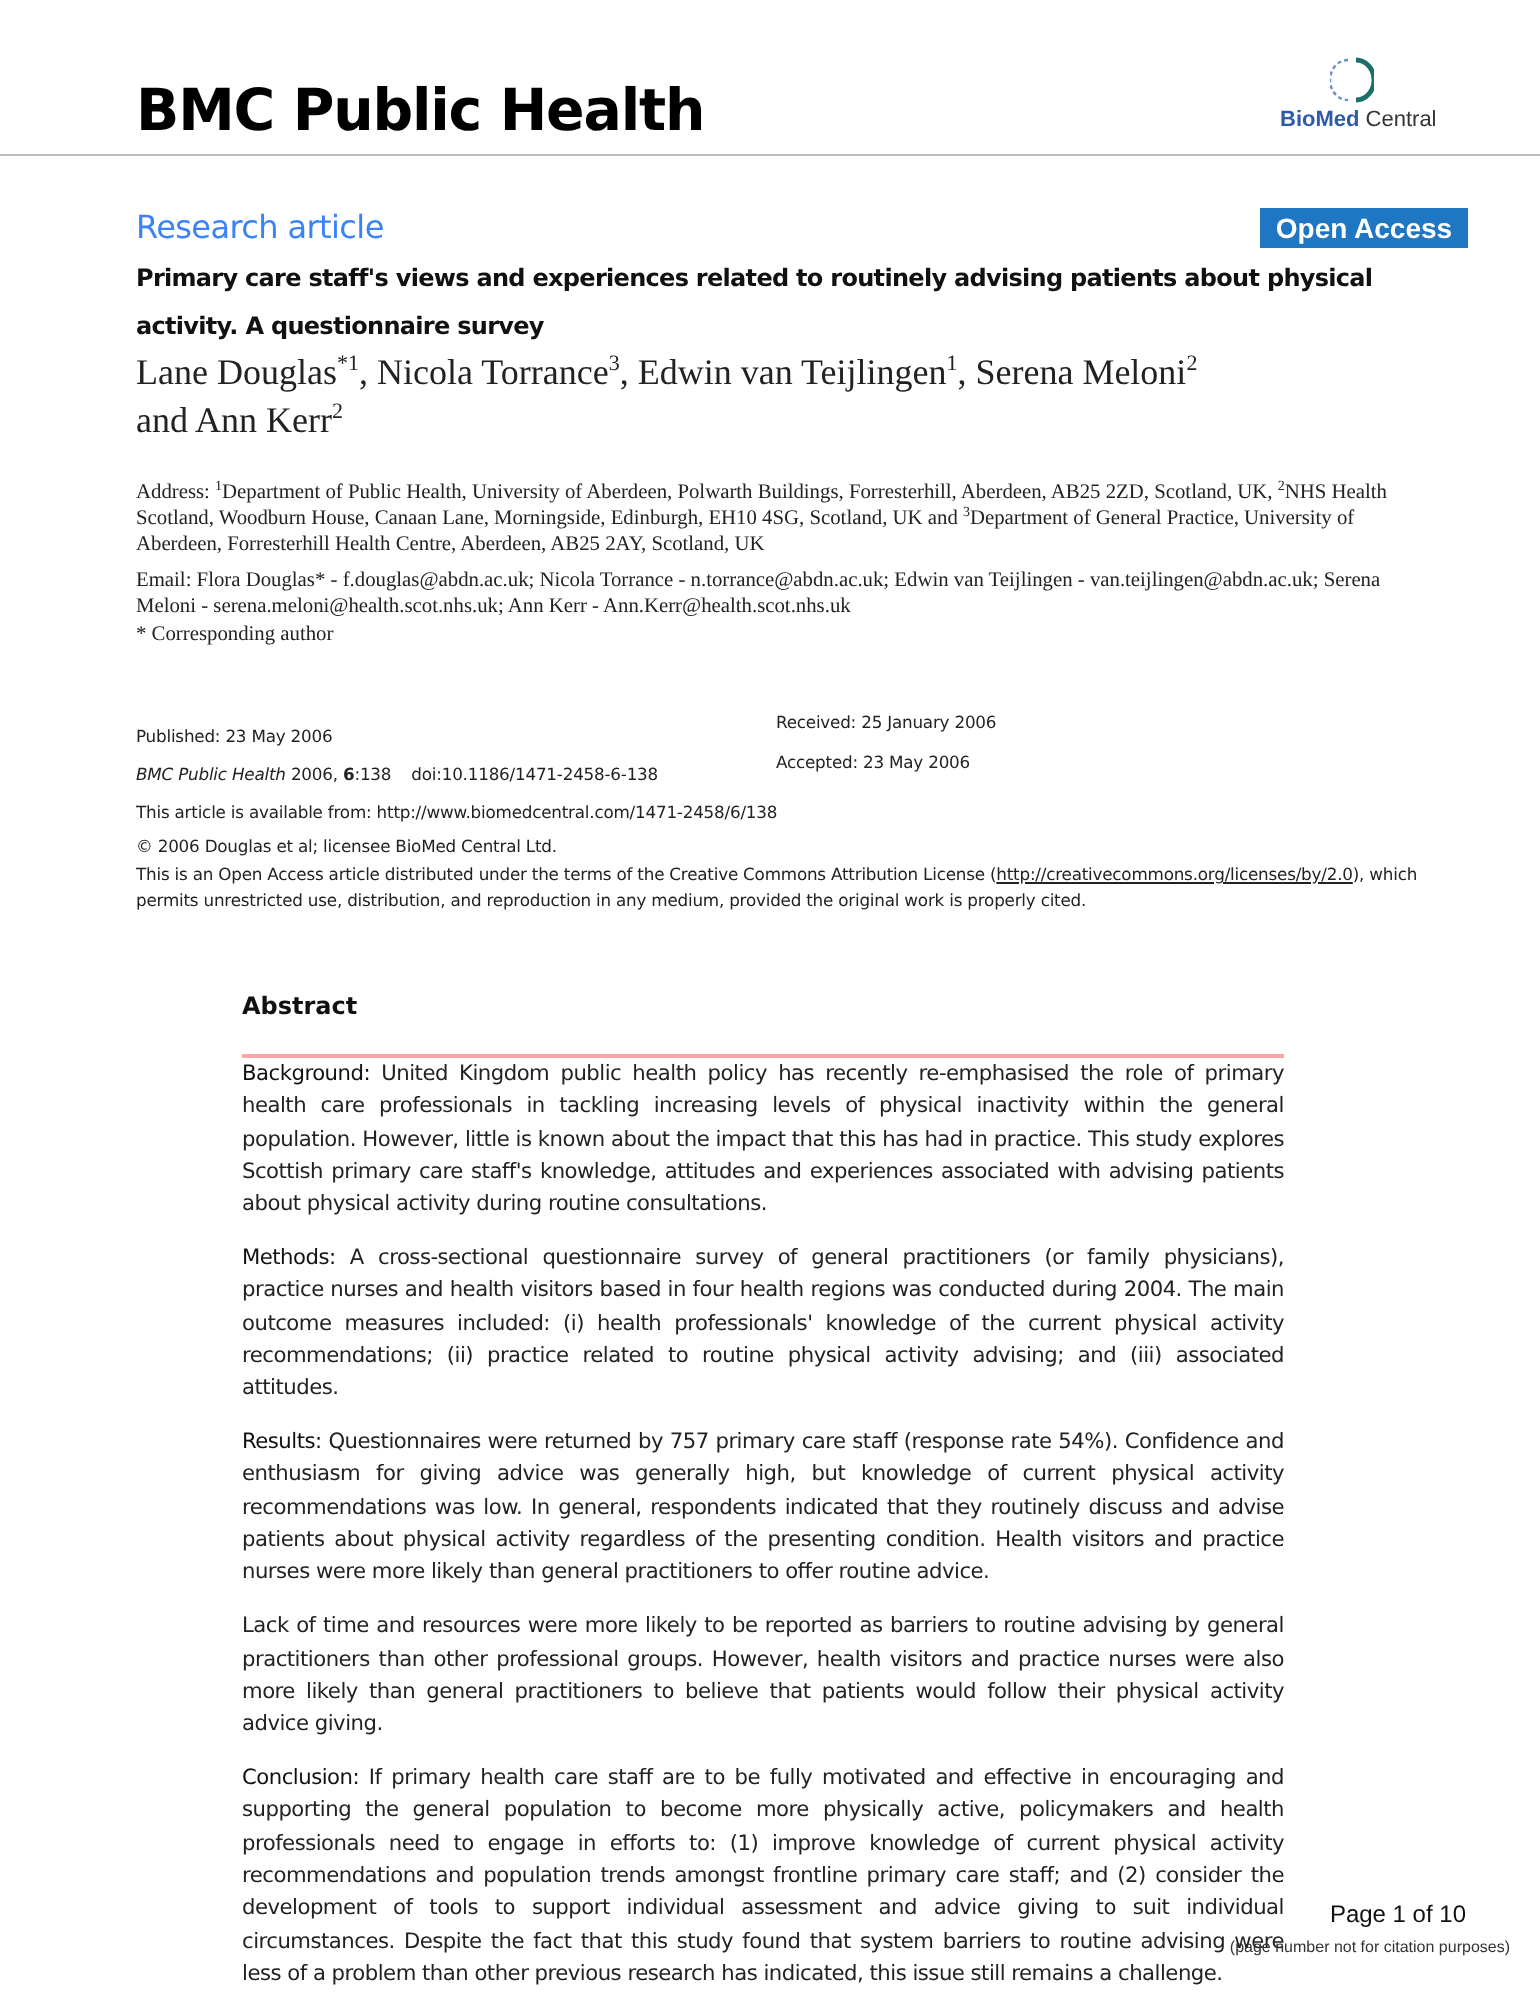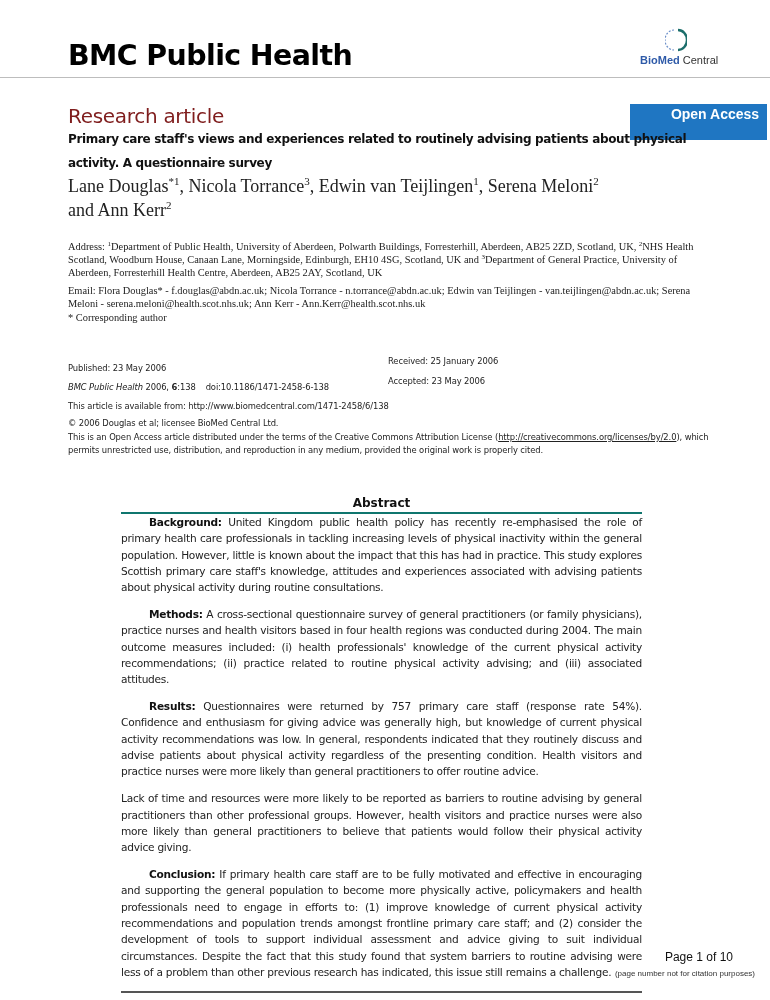--- a/index.html
+++ b/index.html
@@ -8,22 +8,22 @@
 
   .journal-title { left: 68px; top: 38px; font-family: "DejaVu Sans", sans-serif; font-weight: bold; font-size: 29px; letter-spacing: -0.6px; color: #000; transform: scaleX(0.98); transform-origin: left; }
   .header-rule { left: 0; top: 77px; width: 770px; height: 1px; background: #bdbdbd; }
 
   .logo { left: 640px; top: 28px; width: 72px; height: 42px; text-align: center; }
   .logo svg { display: block; margin: 0 auto; }
   .logo-text { font-family: "Liberation Sans", sans-serif; font-size: 11px; line-height: 12px; margin-top: 2px; white-space: nowrap; }
   .logo-bio { color: #2e5aa8; font-weight: bold; }
   .logo-central { color: #333; }
 
-  .article-type { left: 68px; top: 104px; font-family: "DejaVu Sans", sans-serif; font-size: 20px; color: #7f1d1d; font-weight: normal; letter-spacing: -0.3px; }
-  .open-access { left: 630px; top: 104px; width: 104px; height: 36px; background: #1f76c2; color: #fff; font-family: "Liberation Sans", sans-serif; font-weight: bold; font-size: 14px; line-height: 20px; text-align: center; padding-left: 33px; }
+  .article-type { left: 68px; top: 104px; font-family: "DejaVu Sans", sans-serif; font-size: 16px; color: #3b82f6; font-weight: normal; letter-spacing: -0.3px; }
+  .open-access { left: 630px; top: 104px; width: 104px; height: 20px; background: #1f76c2; color: #fff; font-family: "Liberation Sans", sans-serif; font-weight: bold; font-size: 14px; line-height: 20px; text-align: center; }
 
   .article-title { left: 68px; top: 127px; width: 640px; font-family: "DejaVu Sans", sans-serif; font-weight: bold; font-size: 12px; line-height: 24px; letter-spacing: -0.35px; color: #111; }
   .authors { left: 68px; top: 174px; width: 640px; font-family: "Liberation Serif", serif; font-size: 18px; line-height: 24px; color: #222; }
   .authors sup { font-size: 11px; vertical-align: 7px; line-height: 0; }
 
   .address { left: 68px; top: 240px; width: 650px; font-family: "Liberation Serif", serif; font-size: 10.4px; line-height: 13px; color: #222; }
   .address sup { font-size: 7px; vertical-align: 4px; line-height: 0; }
   .email { left: 68px; top: 284px; width: 650px; font-family: "Liberation Serif", serif; font-size: 10.4px; line-height: 13px; color: #222; }
   .corresponding { left: 68px; top: 312px; font-family: "Liberation Serif", serif; font-size: 10.4px; color: #222; }
 
@@ -34,24 +34,24 @@
   .citation .cit-vol { font-weight: bold; }
   .citation .cit-doi { margin-left: 10px; }
   .received { left: 388px; top: 356px; }
   .accepted { left: 388px; top: 376px; }
   .available { left: 68px; top: 401px; }
   .copyright { left: 68px; top: 418px; }
   .license { left: 68px; top: 431px; width: 660px; line-height: 12.5px; }
   .license a { color: #222; text-decoration: underline; }
 
   .abstract { left: 121px; top: 496px; width: 521px; }
-  .abstract-heading { font-family: "DejaVu Sans", sans-serif; font-weight: bold; font-size: 12px; color: #111; padding-bottom: 2px; border-bottom: 2px solid #0f766e; text-align: center; }
+  .abstract-heading { font-family: "DejaVu Sans", sans-serif; font-weight: bold; font-size: 12px; color: #111; padding-bottom: 17px; border-bottom: 2px solid #fca5a5; }
   .abstract-section { font-family: "DejaVu Sans", sans-serif; font-size: 10.6px; line-height: 16.3px; color: #222; text-align: justify; margin-top: 0; letter-spacing: -0.25px; }
   .abstract-section + .abstract-section { margin-top: 7px; }
-  .abstract-section .label { font-weight: bold; color: #111; margin-left: 28px; }
+  .abstract-section .label { font-weight: normal; color: #111; }
   .abstract-bottom-rule { height: 2px; background: #555; margin-top: 6px; }
 
   .page-number { left: 600px; top: 950px; width: 133px; text-align: right; font-family: "Liberation Sans", sans-serif; font-size: 12px; color: #111; }
   .page-note { left: 500px; top: 969px; width: 233px; text-align: right; font-family: "Liberation Sans", sans-serif; font-size: 8px; color: #333; margin-left: 22px; }
 </style>
 </head>
 <body>
 
 <div class="abs journal-title">BMC Public Health</div>
 

